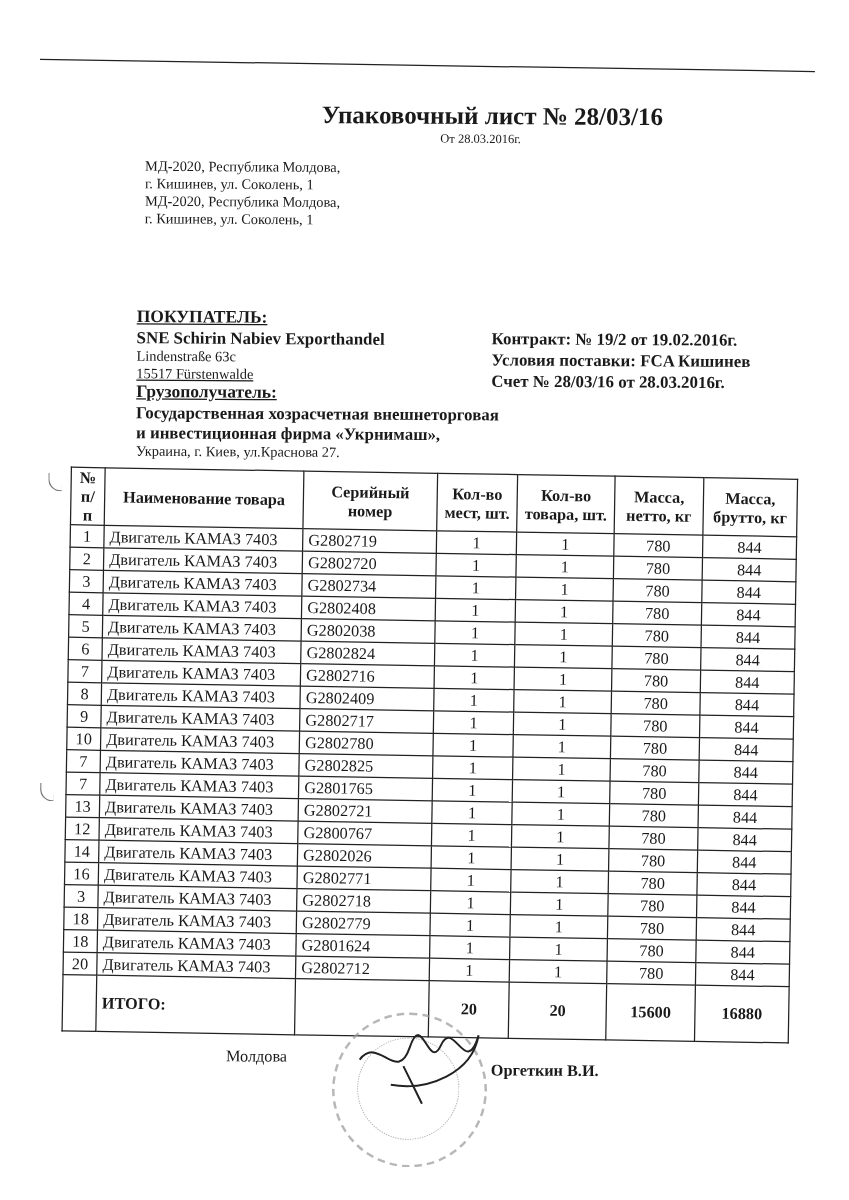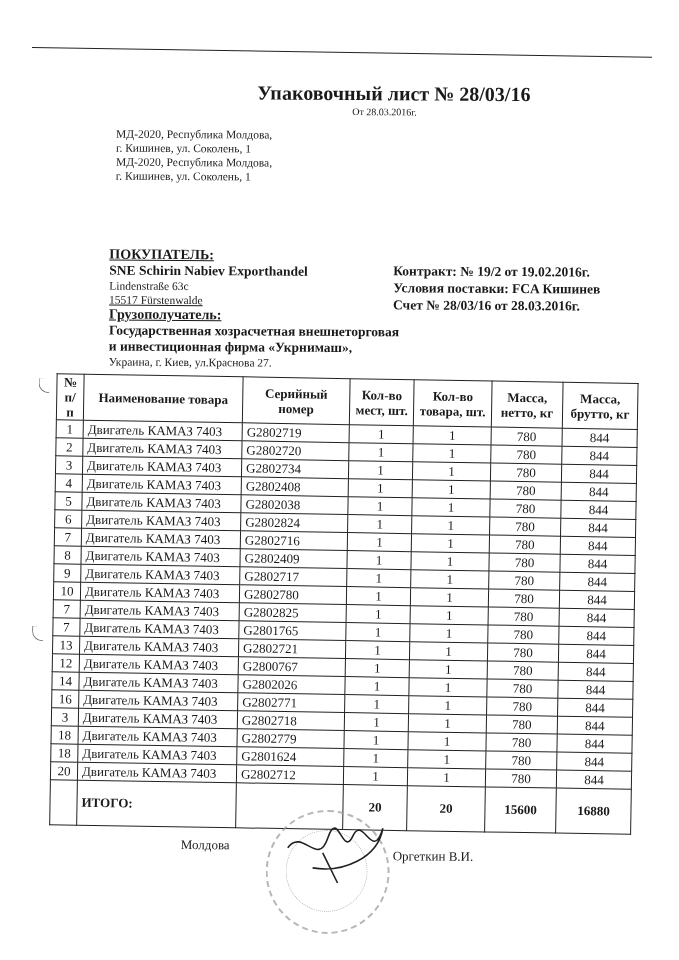--- a/index.html
+++ b/index.html
@@ -269,17 +269,17 @@
     </tfoot>
   </table>
 
   <div class="sign" style="left:183px;">Молдова</div>
   <div class="stamp">
       <div class="stamp-inner"></div>
     </div>
   <svg style="position:absolute; left:285px; top:818px;" width="110" height="70">
     <path d="M5 30 C20 10, 35 50, 45 20 S60 40, 70 18 S90 45, 100 10 C95 40, 60 55, 30 50 M40 35 L55 65" stroke="#222" stroke-width="1.6" fill="none"></path>
   </svg>
-  <div class="sign" style="left:395px; top:848px;">Оргеткин В.И.</div>
+  <div class="sign" style="left:395px; top:848px;font-weight:bold;">Оргеткин В.И.</div>
 
   <div class="margin-mark" style="left:38px; top:380px;"></div>
   <div class="margin-mark" style="left:33px; top:628px;"></div>
 </div>
 
 </body></html>

